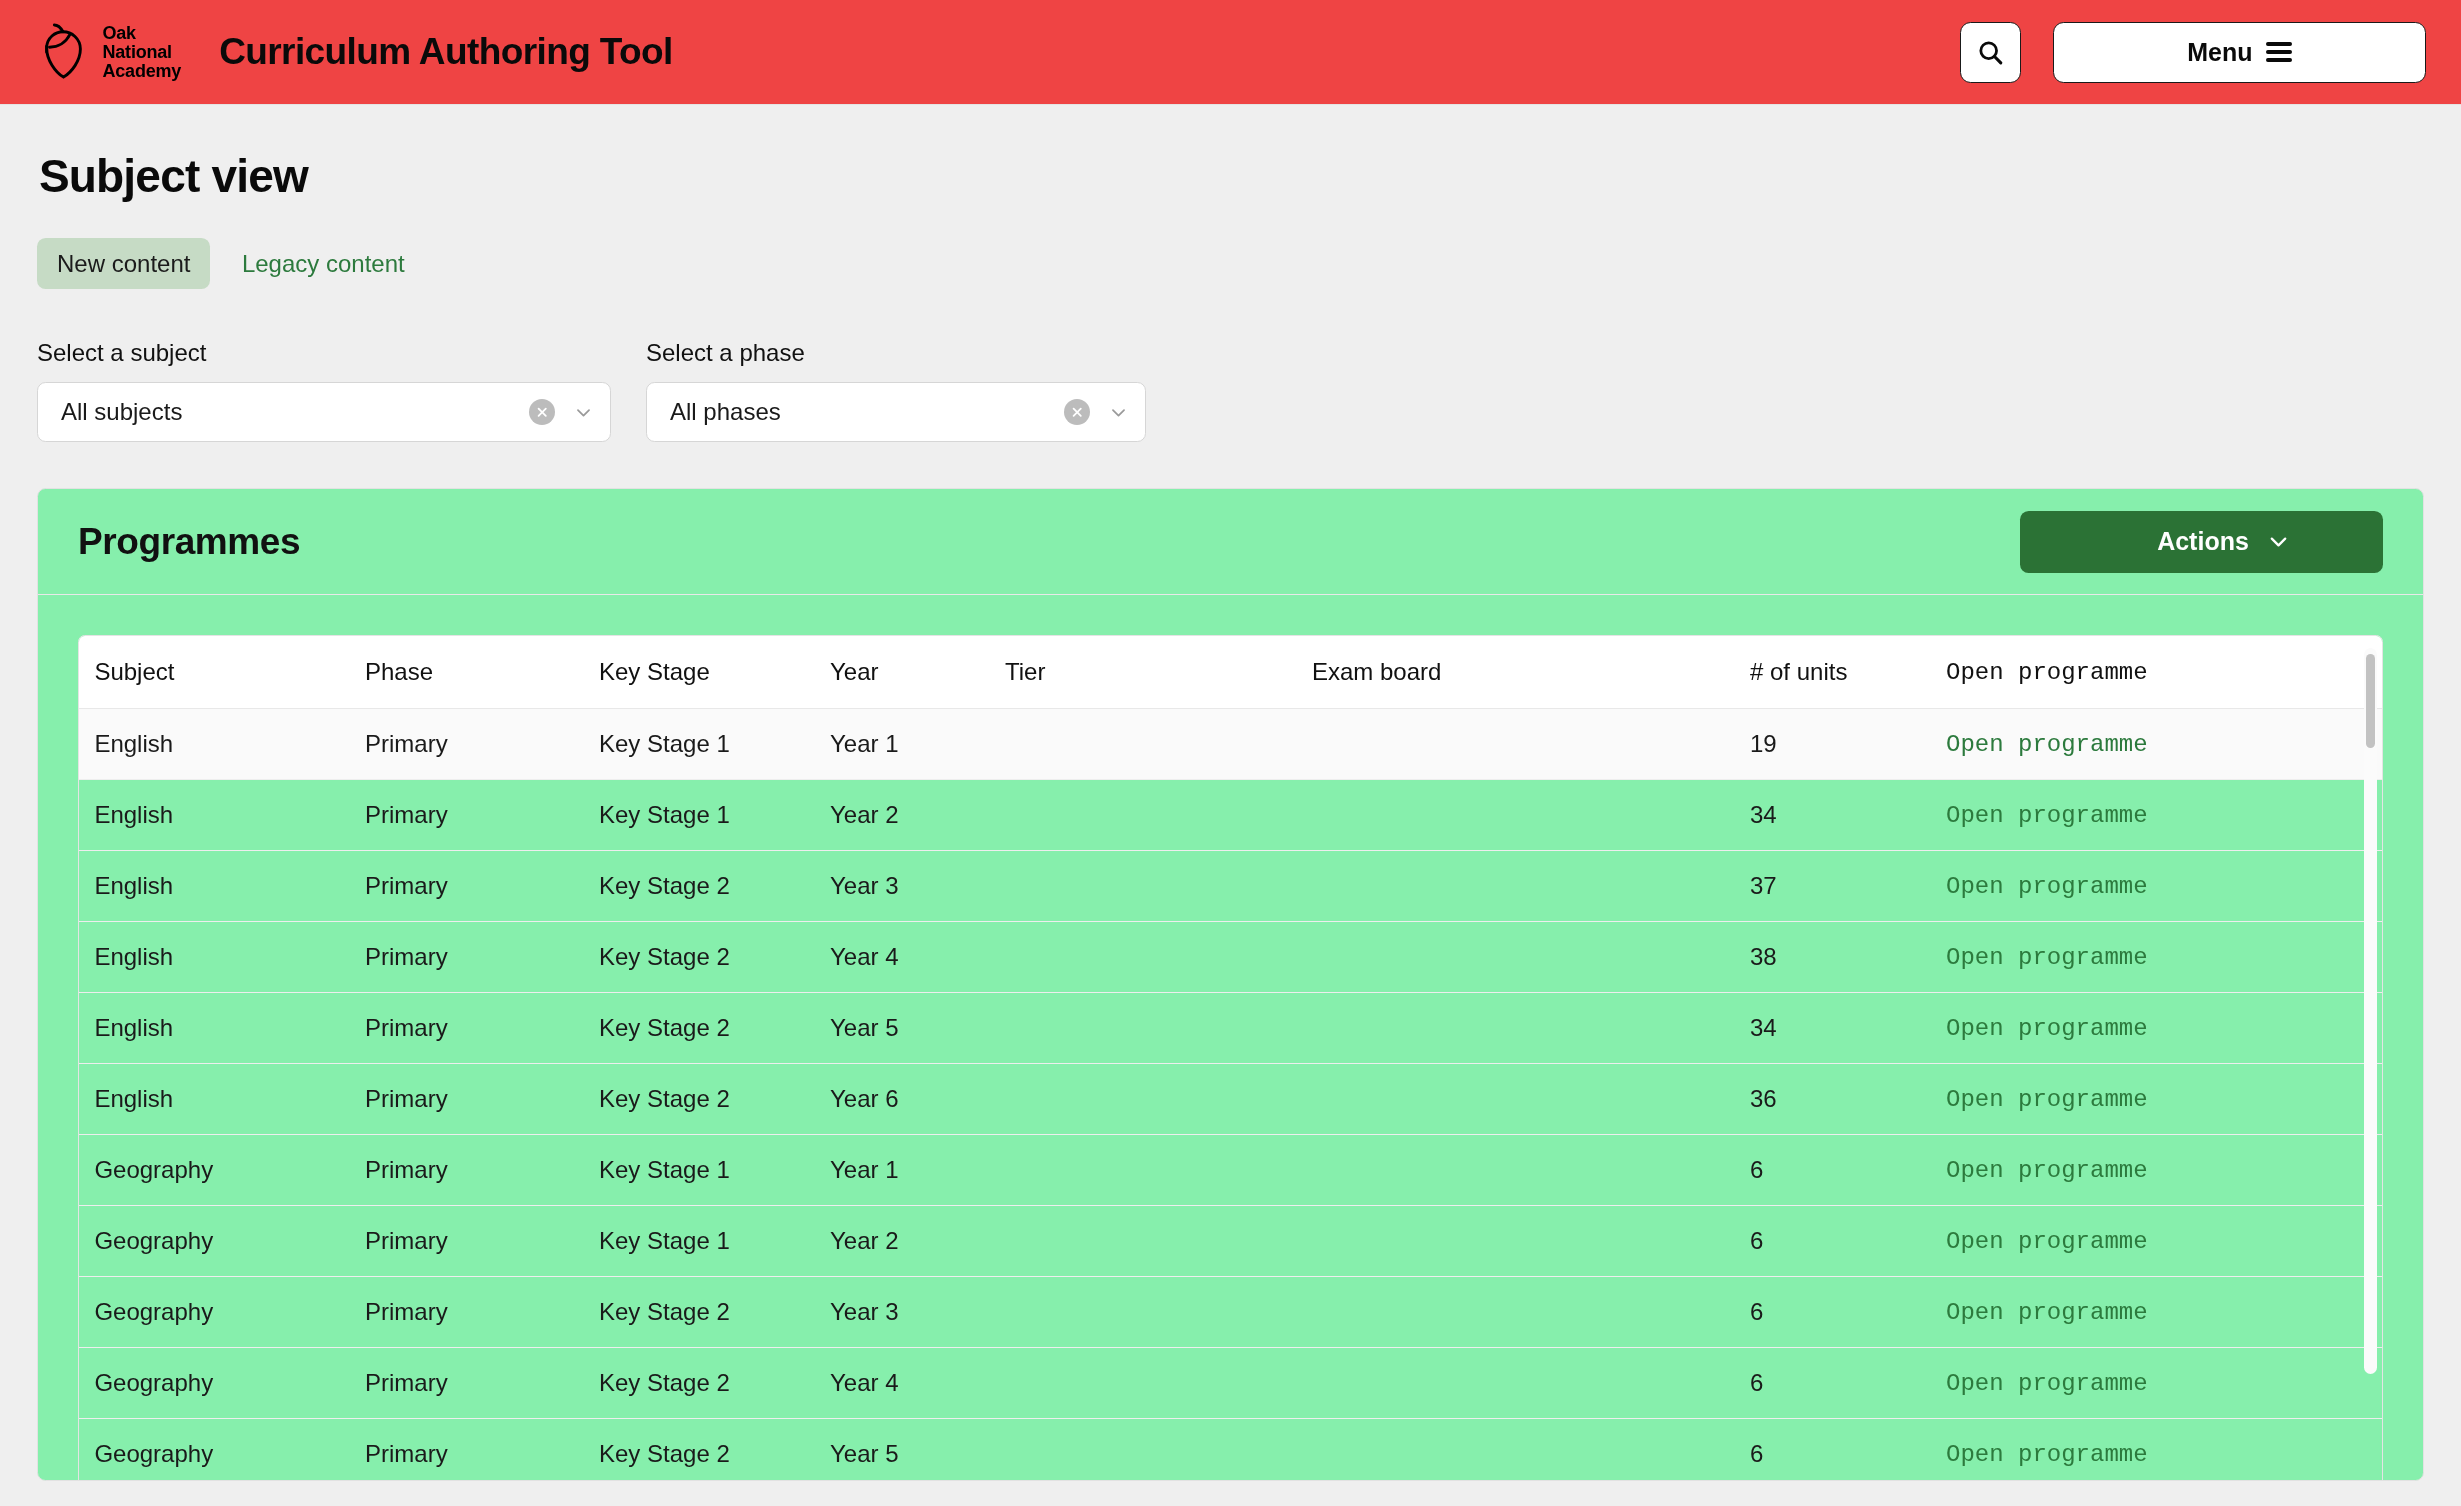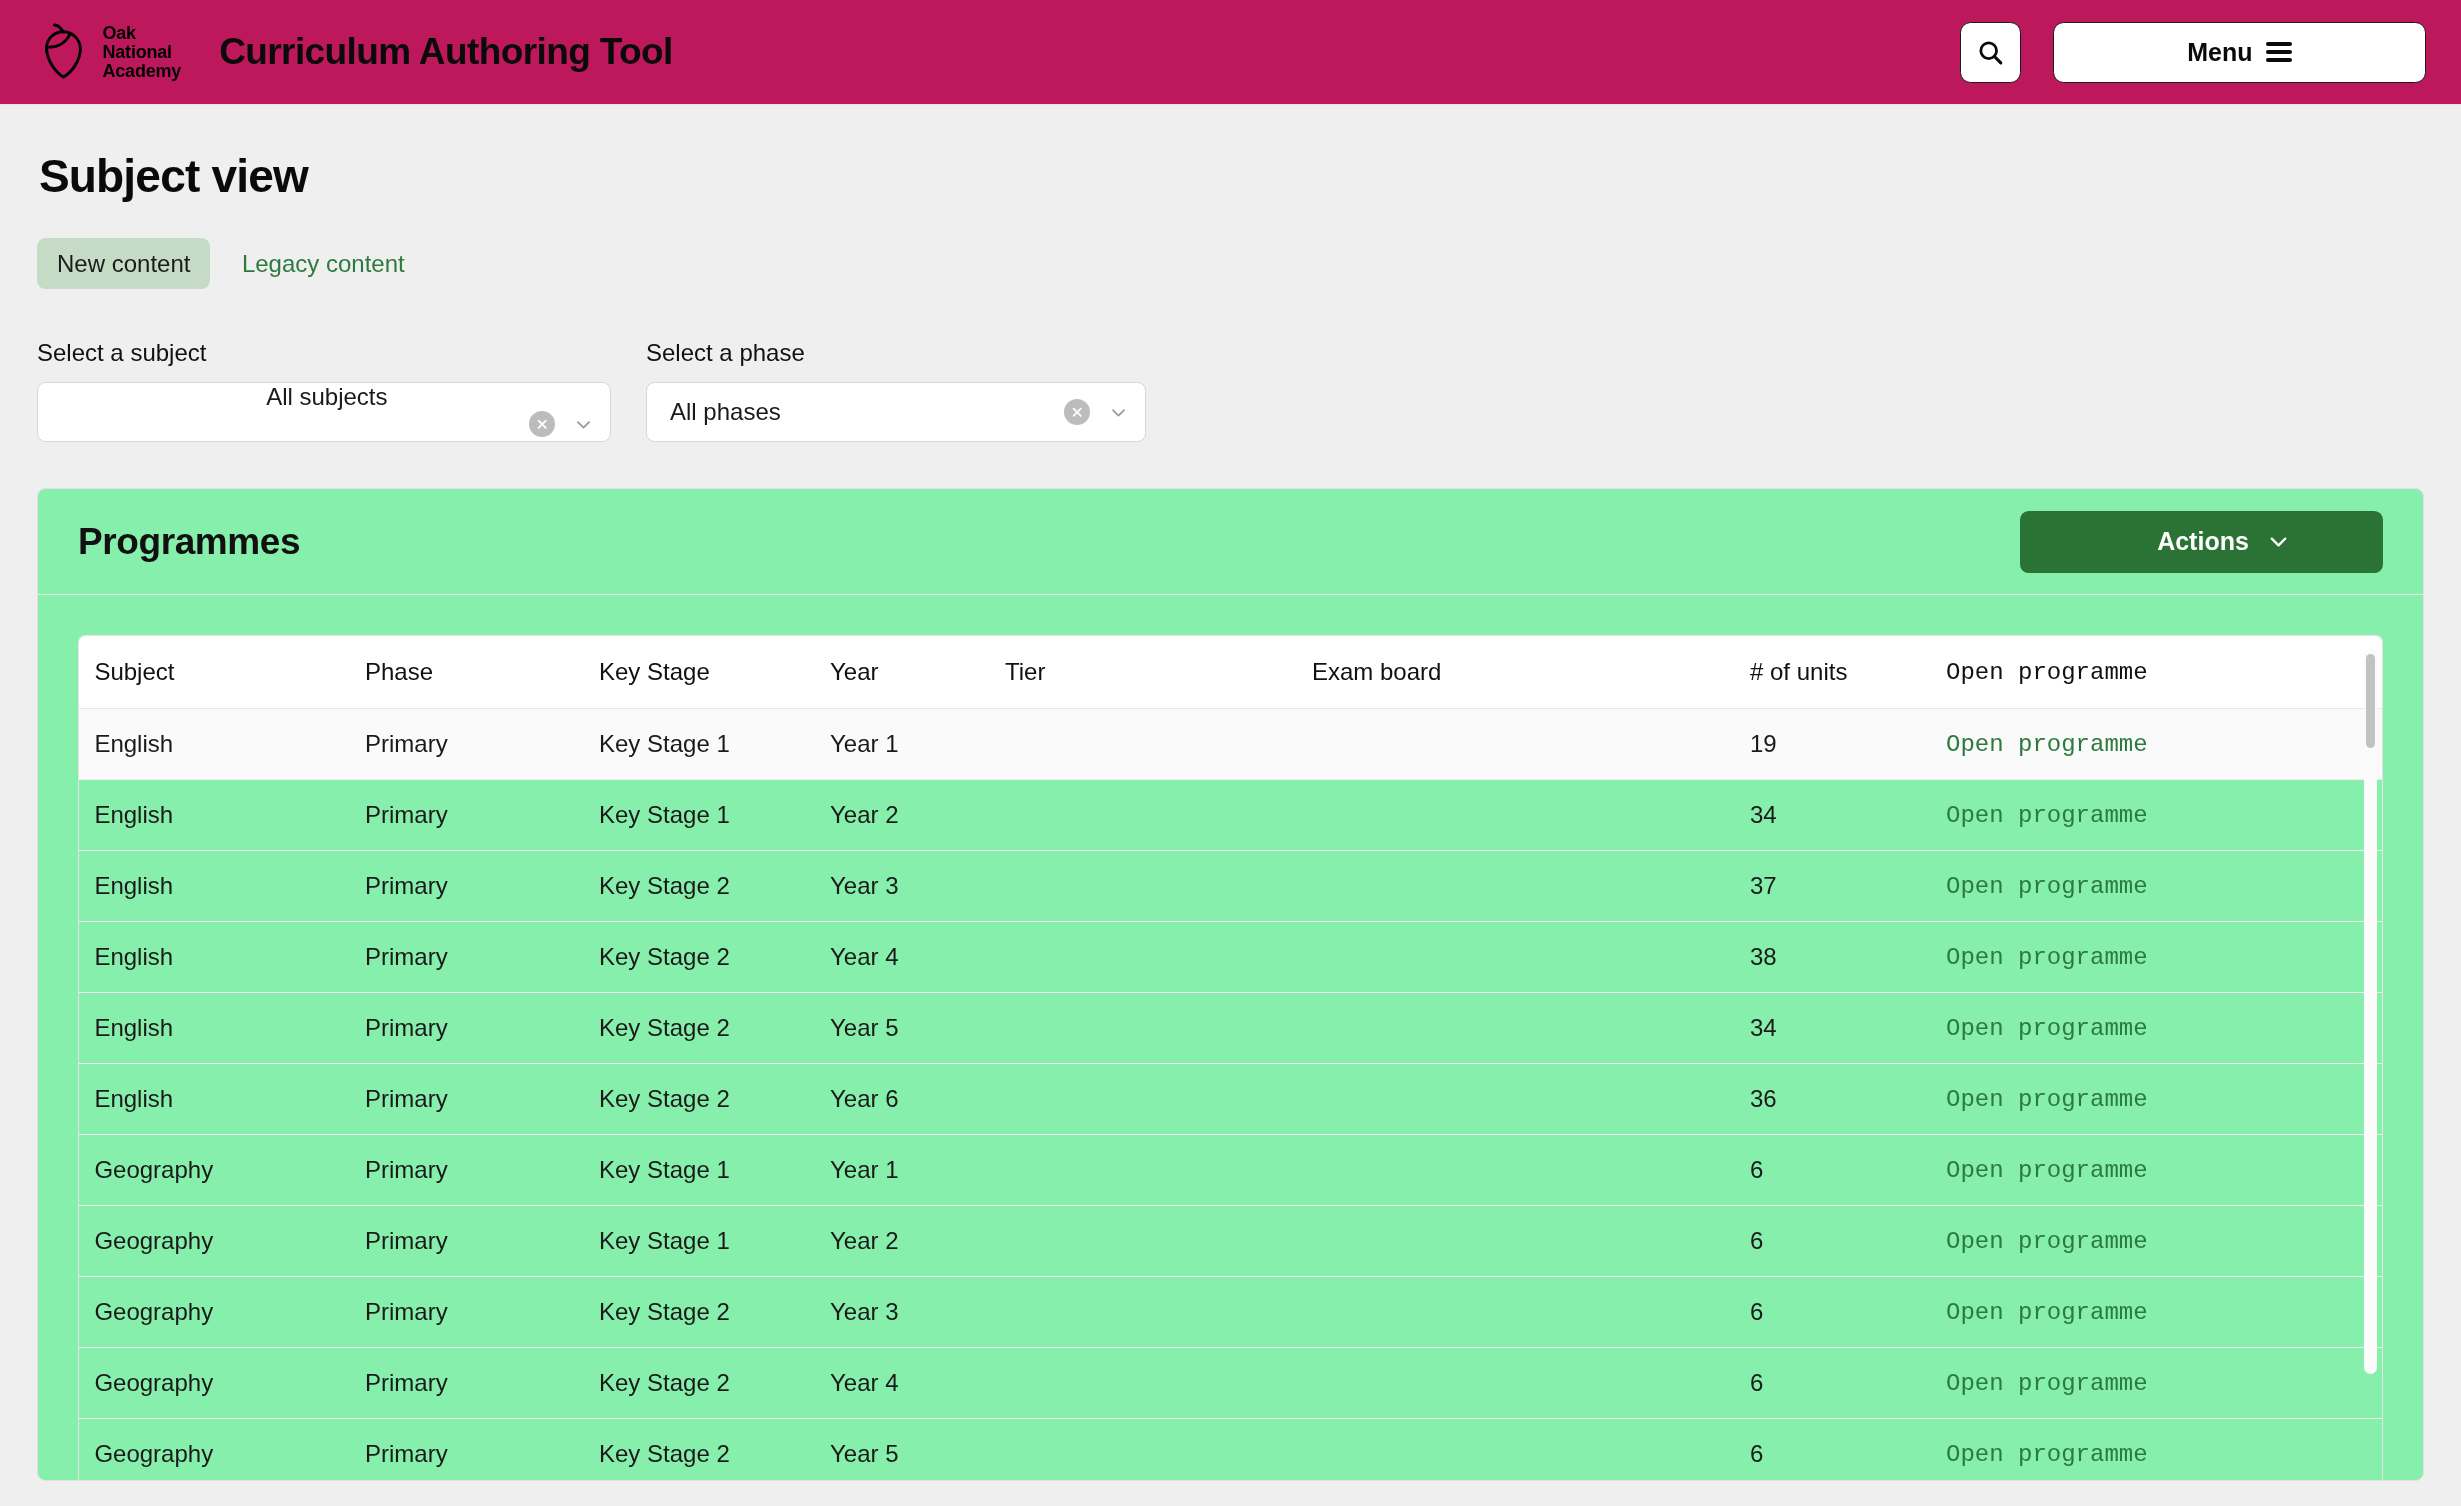--- a/index.html
+++ b/index.html
@@ -8,21 +8,21 @@
     height: 1506px;
     font-family: "Liberation Sans", sans-serif;
     background: #efefef;
     color: #111111;
     overflow: hidden;
   }
 
   
   .header {
     height: 105px;
-    background: #be185d;
+    background: #ef4444;
     display: flex;
     align-items: center;
     padding: 0 35px 0 37px;
     border-bottom: 1px solid #e4e4e4;
   }
   .logo-block { display: flex; align-items: center; gap: 11.5px; }
   .acorn { width: 54px; height: 58px; flex: none; }
   .logo-words {
     font-size: 18px;
     line-height: 19px;
@@ -91,21 +91,21 @@
   .select {
     height: 60px;
     background: #fff;
     border: 1px solid #d6d6d6;
     border-radius: 8.6px;
     display: flex;
     align-items: center;
     padding: 0 17.3px 0 23px;
     cursor: pointer;
   }
-  .select.subject { width: 574px; flex-direction: column; }
+  .select.subject { width: 574px; }
   .select.phase { width: 500px; }
   .select-value { font-size: 24px; color: #1a1a1a; }
   .select-icons { margin-left: auto; display: flex; align-items: center; gap: 19px; }
   .clear-circle {
     width: 26px; height: 26px; border-radius: 50%;
     background: #bcbcbc;
     display: flex; align-items: center; justify-content: center;
     cursor: pointer;
   }
   .chev { width: 19px; height: 19px; }

